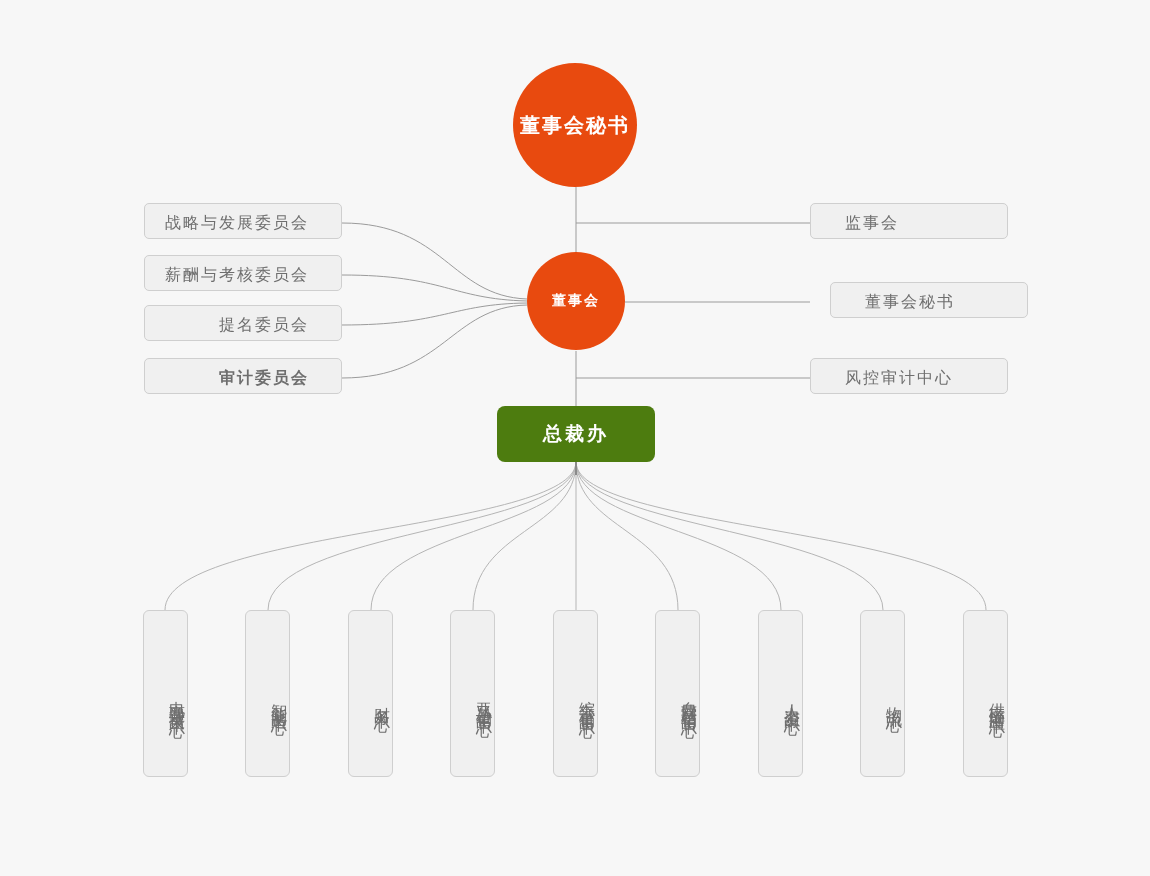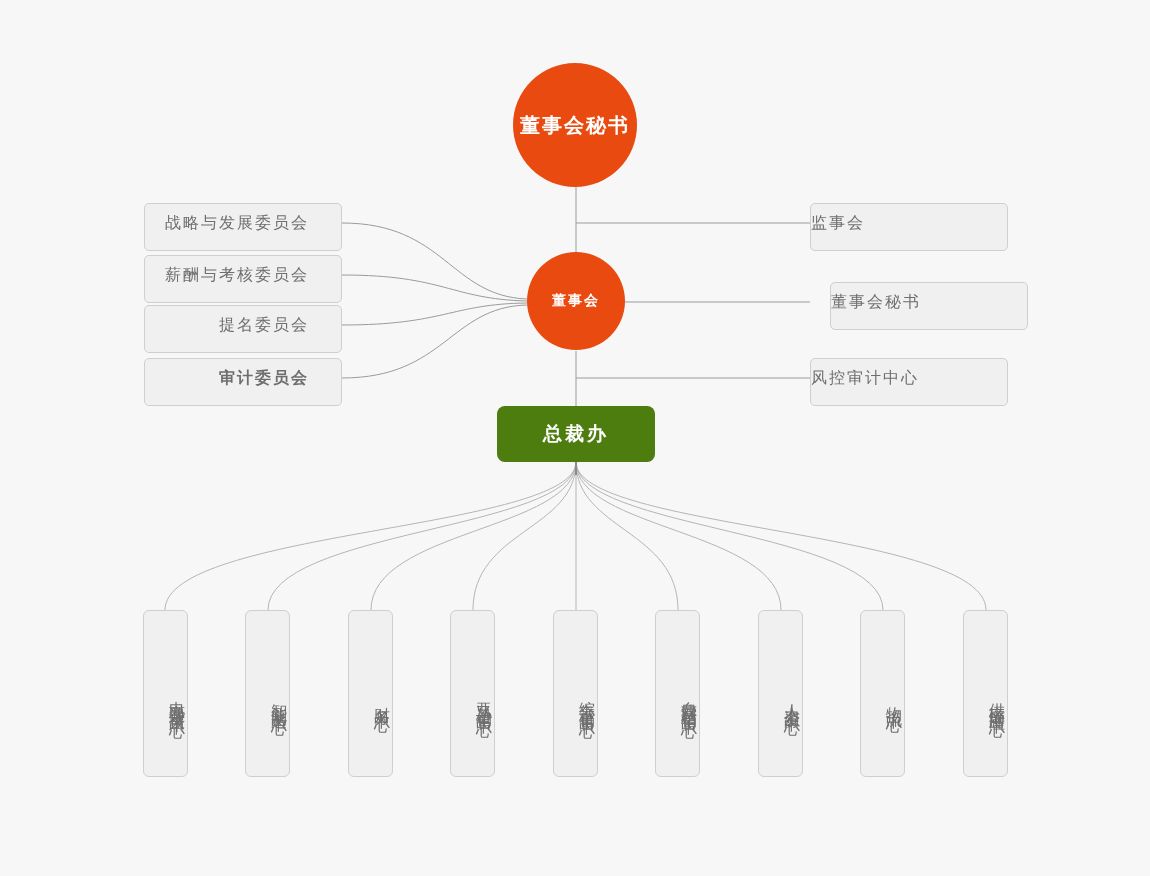--- a/index.html
+++ b/index.html
@@ -39,31 +39,31 @@
     font-size: 20px;
   }
   .circle-board {
     left: 527px; top: 252px;
     width: 98px; height: 98px;
     font-size: 14px;
   }
 
   
   .side-box {
-    width: 198px; height: 48px;
+    width: 198px; height: 36px;
     background: #f0f0f0;
     border: 1px solid #cfcfcf;
     border-radius: 5px;
     color: #6e6e6e;
     font-size: 16px;
     letter-spacing: 2px;
     line-height: 38px;
   }
   .side-box.left  { left: 144px; text-align: right; padding-right: 32px; }
-  .side-box.right { left: 810px; text-align: left;  }
+  .side-box.right { left: 810px; text-align: left;  padding-left: 34px; }
 
   .lc0 { top: 203px; }
   .lc1 { top: 255px; }
   .lc2 { top: 305px; }
   .lc3 { top: 358px; font-weight: bold; }
   .rc0 { top: 203px; }
   .rc1 { top: 282px; margin-left: 20px; }
   .rc2 { top: 358px; }
 
   

